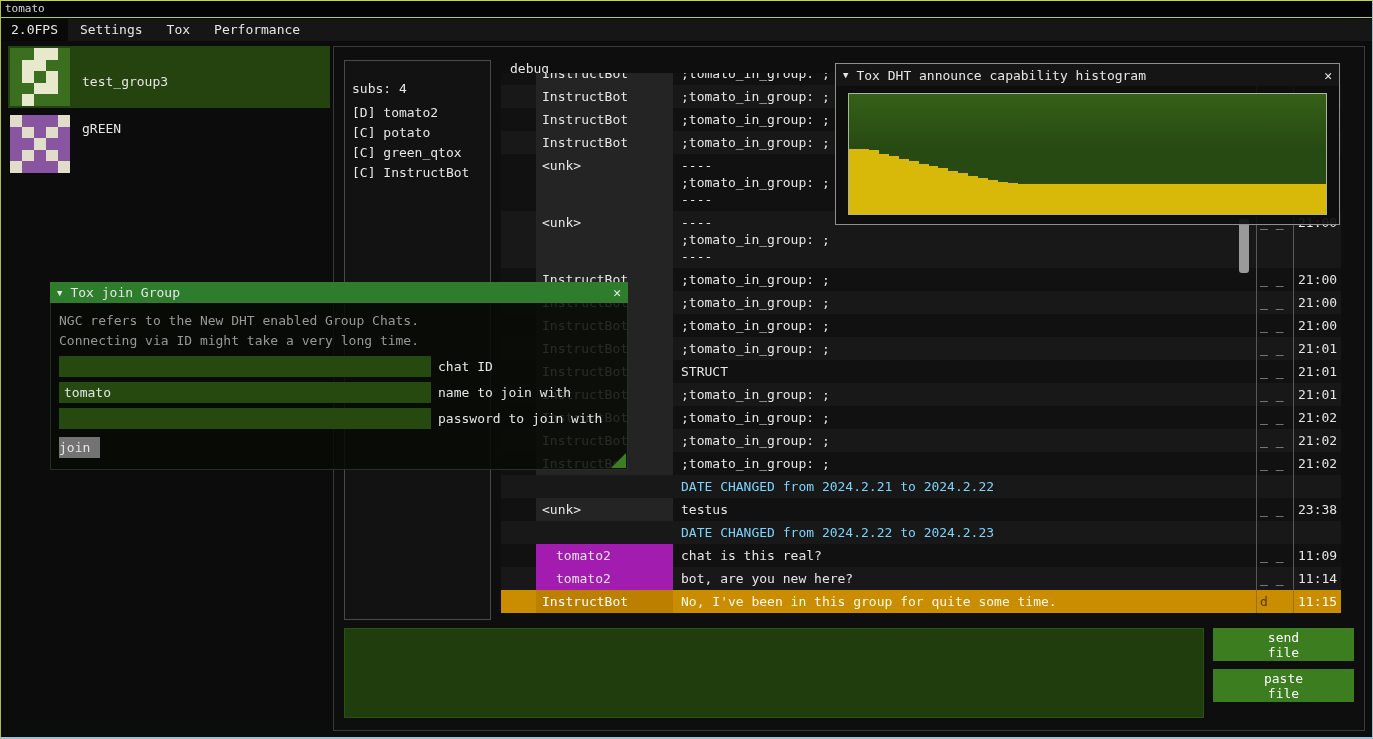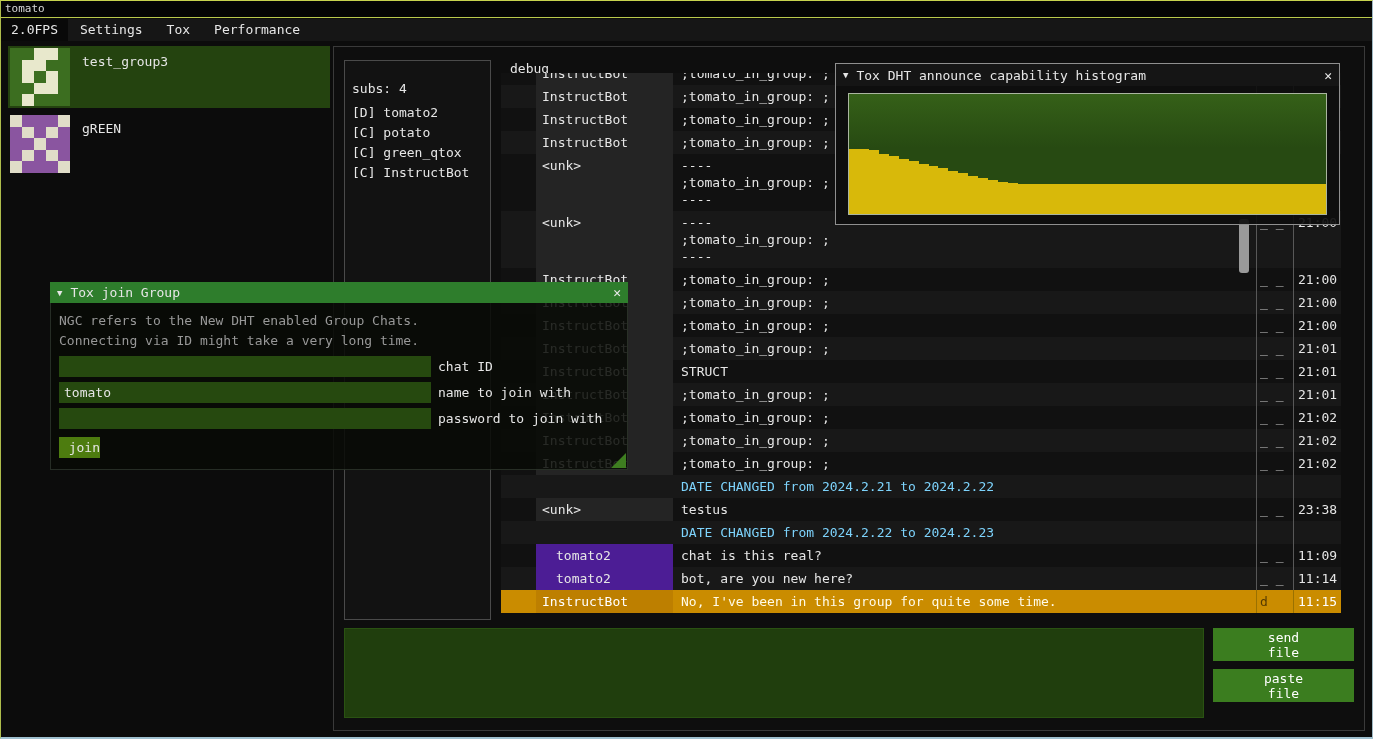--- a/index.html
+++ b/index.html
@@ -18,42 +18,42 @@
               line-height:17px; padding-left:5px; font-size:11px; color:#d8d8d8;
               border-bottom:1px solid #b9c94b; z-index:6; }
 
   .menubar { position:absolute; left:1px; top:19px; right:1px; height:22px; background:#161616;
              display:flex; align-items:stretch; z-index:6; }
   .menu-fps { padding:0 10px; background:#090909; line-height:22px; }
   .menu-item { padding:0 12px; line-height:22px; cursor:default; }
 
   .sidebar { position:absolute; left:8px; top:46px; width:322px; z-index:1; }
   .group-item { display:flex; height:62px; margin-bottom:5px; align-items:flex-start; }
-  .group-item.selected { background:#24430f; }
+  .group-item.selected { background:#24430f;align-items:center; }
   .avatar { width:60px; height:58px; margin:2px; display:grid; flex-shrink:0; }
   .group-name { margin:8px 0 0 10px; }
 
   .right-panel { position:absolute; left:333px; top:46px; width:1032px; height:685px;
                  background:#0e0e0e; border:1px solid #3a3a3a; z-index:1; }
 
   .members-panel { position:absolute; left:10px; top:13px; width:147px; height:560px;
                    background:#121212; border:1px solid #4a4a4a; padding:20px 7px; }
   .members-subs { margin-bottom:7px; }
   .member { line-height:20px; white-space:pre; }
 
   .chat-tab { position:absolute; left:176px; top:14px;text-align:center; }
 
   .chat-table { position:absolute; left:167px; top:26px; width:840px; height:540px;
                 overflow:hidden; display:flex; flex-direction:column; justify-content:flex-end; }
   .crow { display:flex; flex-shrink:0; min-height:23px; align-items:stretch; }
   .crow.even { background:#111111; }
   .crow.odd  { background:#181818; }
   .cname { width:137px; flex-shrink:0; padding:3px 6px; line-height:17px; overflow:hidden; white-space:nowrap;margin-left:35px; }
   .nc-gray  { background:#242424; }
-  .nc-green { background:#4c1d95;padding-left:20px; }
+  .nc-green { background:#a21caf;padding-left:20px; }
   .ctext { flex:1; padding:3px 8px; line-height:17px; white-space:pre-line; overflow:hidden; }
   .cflags { width:37px; flex-shrink:0; border-left:1px solid #585858; padding:3px 3px; line-height:17px; color:#c8c8c8; }
   .ctime  { width:48px; flex-shrink:0; border-left:1px solid #585858; padding:3px 4px; line-height:17px; }
   .daterow .ctext { color:#7dd3fc; }
   .crow.hl { background:#ca8c00; }
   .crow.hl .cname { background:#bd7f00; color:#ffffff; }
   .crow.hl .ctext { color:#fffbe8; }
   .crow.hl .cflags { color:#553a00; border-color:#9a7100; }
   .crow.hl .ctime { color:#ffffff; border-color:#9a7100; }
 
@@ -70,21 +70,21 @@
   
   .join-window { position:absolute; left:50px; top:282px; width:578px; z-index:20; }
   .jtitle { height:21px; background:#2e7d2c; display:flex; align-items:center; padding:0 7px; gap:8px; }
   .arrow { font-size:9px; }
   .wclose { margin-left:auto; color:#eaeaea; cursor:default; }
   .jbody { background:rgba(8,10,6,0.86); border:1px solid rgba(110,130,110,0.30); border-top:none;
            padding:8px; height:167px; position:relative; }
   .jdesc { color:#989898; line-height:20px; }
   .jfield-row { display:flex; align-items:center; margin-top:5px; }
   .jinput { width:372px; height:21px; background:#26490f; padding:2px 5px; margin-right:7px; line-height:17px; }
-  .jbtn { margin-top:8px; width:41px; height:21px; background:#4d7c0f; text-align:right; line-height:21px; cursor:default; }
+  .jbtn { margin-top:8px; width:41px; height:21px; background:#737373; text-align:left; line-height:21px; cursor:default; }
   .jgrip { position:absolute; right:1px; bottom:1px; width:0; height:0;
            border-left:15px solid transparent; border-bottom:15px solid #3e7e20; }
 
   
   .hist-window { position:absolute; left:835px; top:63px; width:505px; z-index:15; border:1px solid #8f8f8f; }
   .htitle { height:22px; background:#151515; display:flex; align-items:center; padding:0 7px; gap:8px; }
   .hbody { background:rgba(14,14,14,0.92); padding:7px 12px 9px; }
   .hplot { height:122px; border:1px solid #aab5a0; background:linear-gradient(180deg,#356018,#274a12 45%);
            display:flex; align-items:flex-end; overflow:hidden; }
   .hbar { flex:1; background:#d8b90a; }

